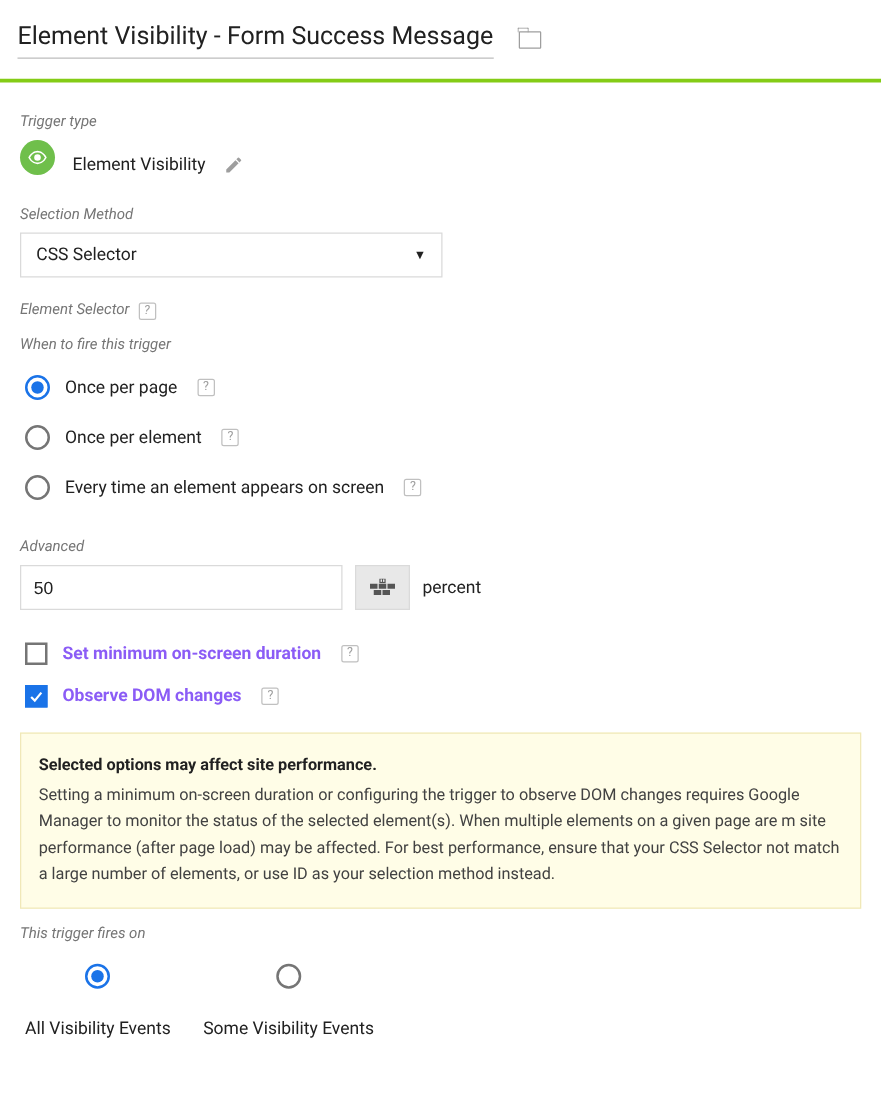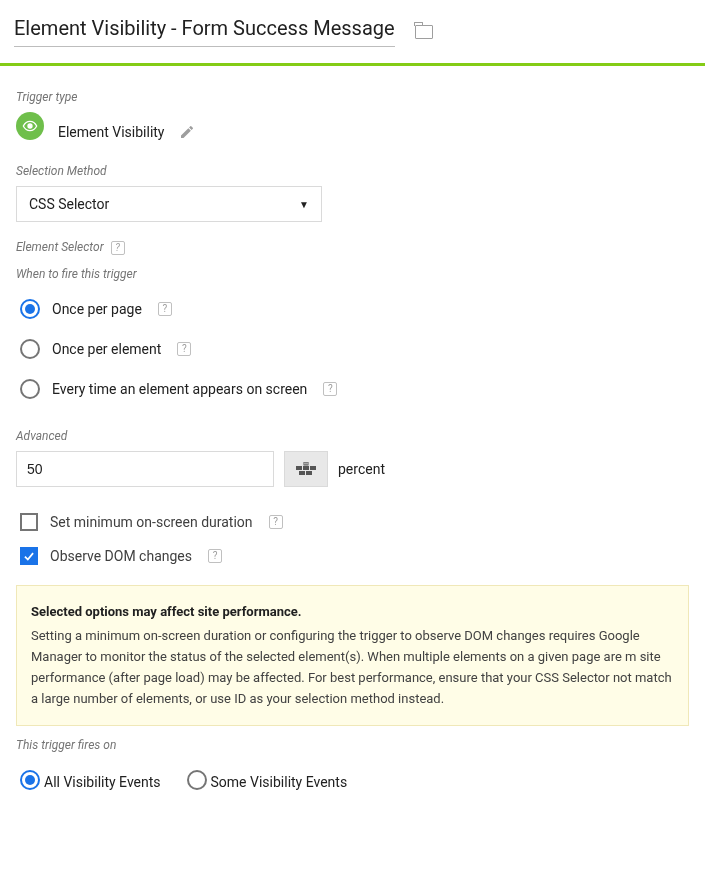--- a/index.html
+++ b/index.html
@@ -68,21 +68,21 @@
     }
     .eye-badge svg { width: 16px; height: 16px; }
     .trigger-type-name { font-size: 14px; color: #212121; }
     .pencil-icon {
       width: 16px;
       height: 16px;
       color: #9e9e9e;
     }
     .select-box {
       position: relative;
-      width: 306px;
+      width: 338px;
       height: 36px;
       border: 1px solid #dadada;
       background: #fff;
       display: flex;
       align-items: center;
       padding: 0 12px;
       font-size: 14px;
       color: #212121;
       cursor: pointer;
       margin-bottom: 18px;
@@ -173,38 +173,38 @@
       cursor: pointer;
       display: flex;
       align-items: center;
       justify-content: center;
     }
     .cbox.checked {
       background: #1a73e8;
       border-color: #1a73e8;
     }
     .cbox.checked svg { width: 14px; height: 14px; }
-    .cbox-label { font-size: 14px; color: #404040; }
+    .cbox-label { font-size: 14px; color: #8b5cf6; font-weight: bold; }
     .warning-box {
       background: #fffde7;
       border: 1px solid #f0e8b8;
       padding: 16px 14px;
       margin-top: 12px;
       margin-bottom: 10px;
       font-size: 13px;
       color: #424242;
       line-height: 1.6;
     }
     .warning-title {
       font-weight: bold;
       color: #212121;
       margin-bottom: 4px;
     }
     .fires-row { display: flex; align-items: center; gap: 26px; padding: 10px 4px; }
-    .fires-item { display: flex; align-items: flex-end; gap: 4px; }
+    .fires-item { display: flex; align-items: center; gap: 24px; flex-direction: column; }
   </style>
 </head>
 <body>
 
 <div class="header">
   <div class="header-title">Element Visibility - Form Success Message</div>
   <div class="folder-icon"></div>
 </div>
 
 <div class="content">

